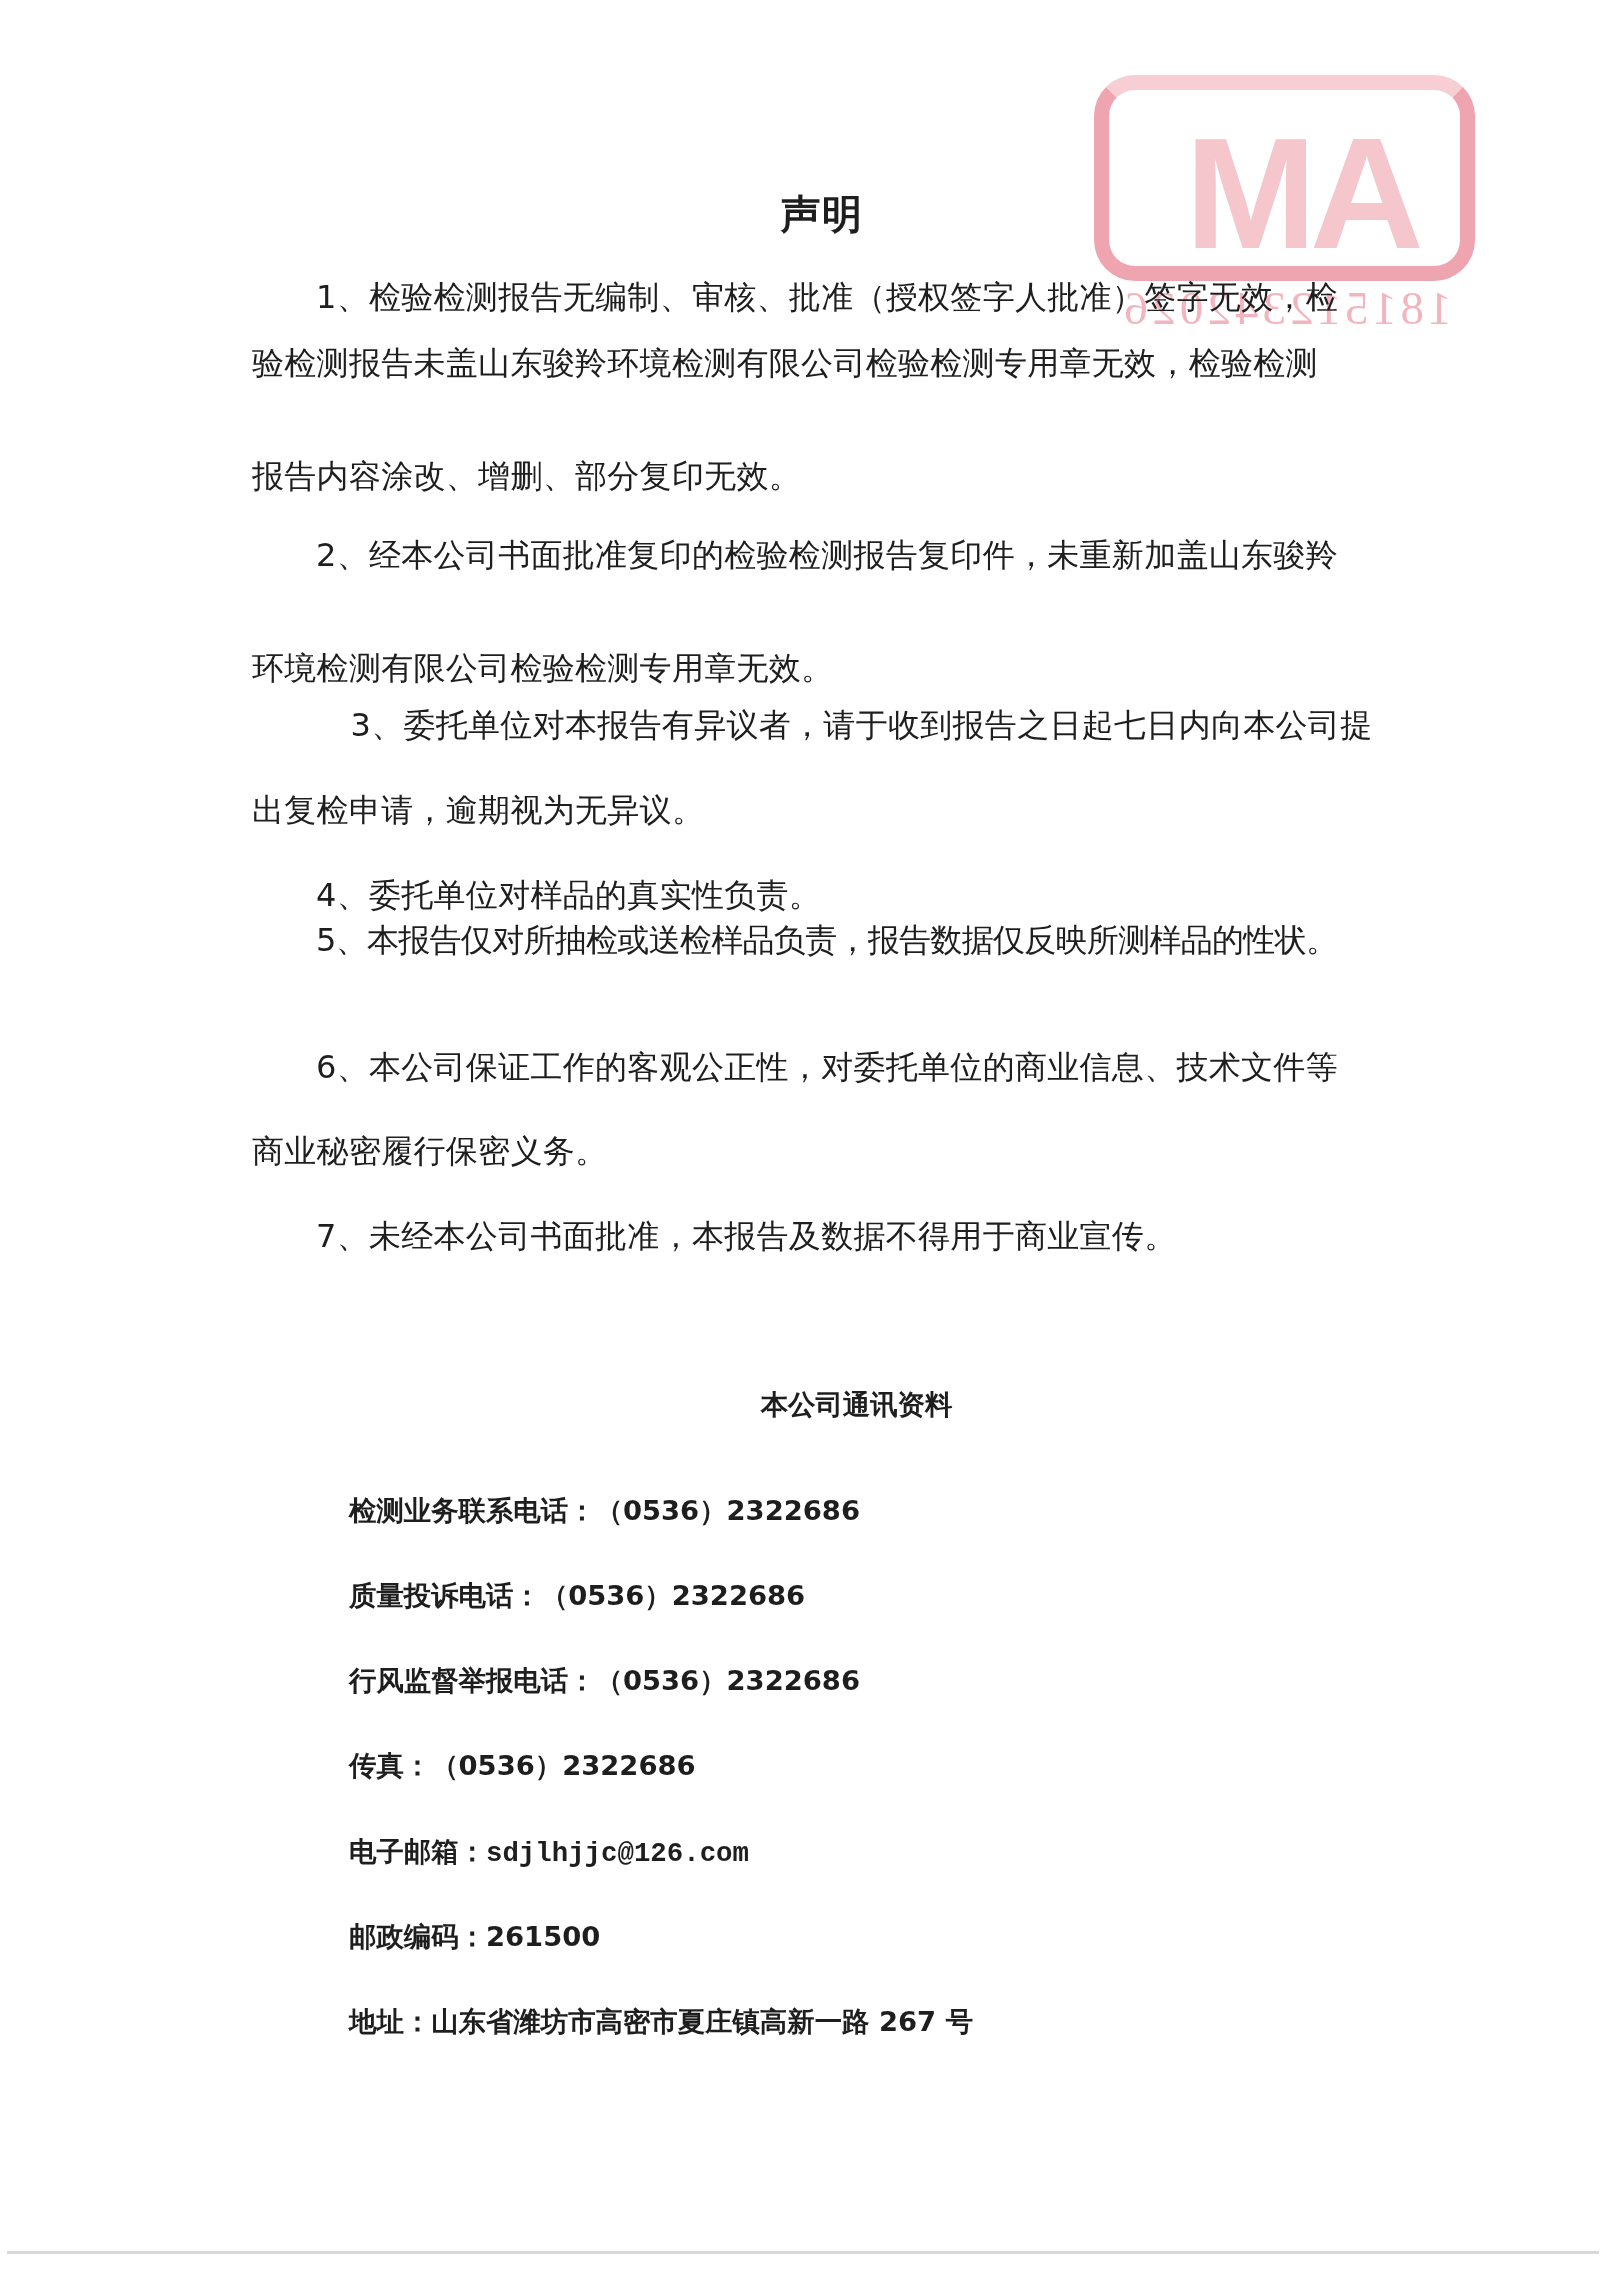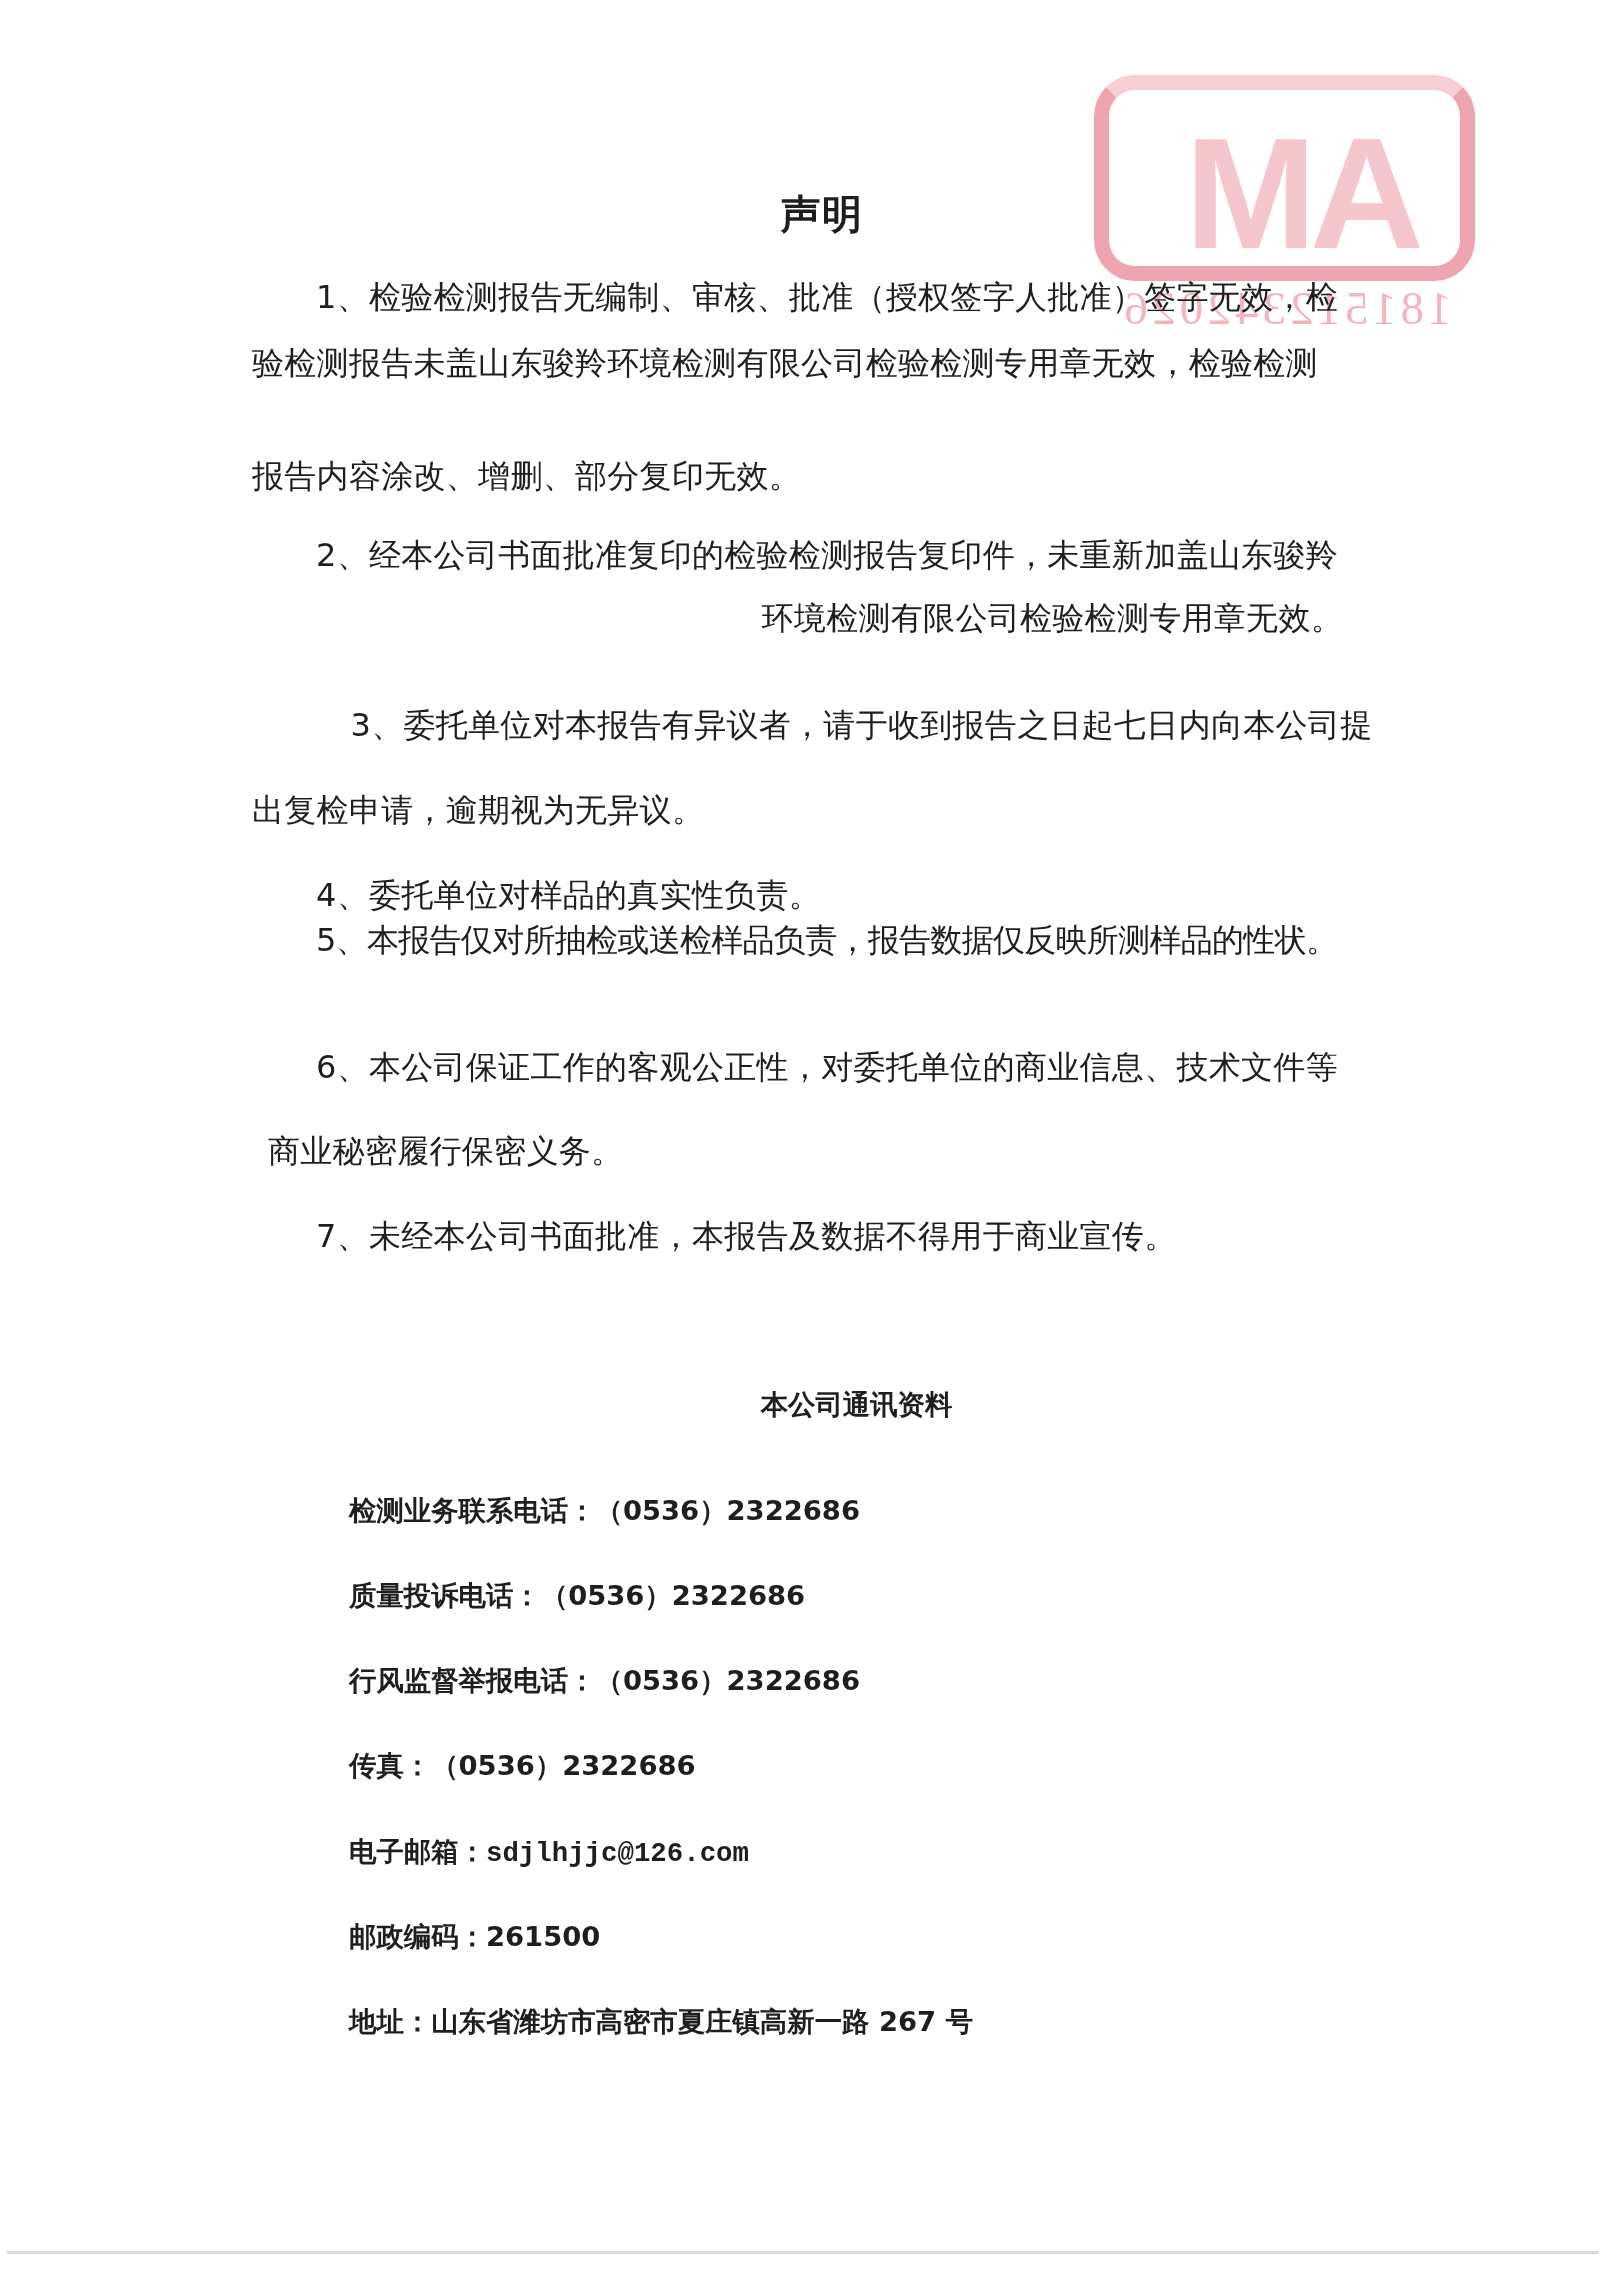--- a/index.html
+++ b/index.html
@@ -35,39 +35,39 @@
 <div class="abs title">声明</div>
 
 <div>
   <div class="body-line indent" style="top:277px;">1、检验检测报告无编制、审核、批准（授权签字人批准）签字无效，检</div>
   <div class="body-line" style="top:343px;">验检测报告未盖山东骏羚环境检测有限公司检验检测专用章无效，检验检测</div>
   <div class="body-line" style="top:456px;">报告内容涂改、增删、部分复印无效。</div>
 </div>
 
 <div>
   <div class="body-line indent" style="top:535px;">2、经本公司书面批准复印的检验检测报告复印件，未重新加盖山东骏羚</div>
-  <div class="body-line" style="top:598px;text-align:right;">环境检测有限公司检验检测专用章无效。</div>
+  <div class="body-line" style="top:648px;">环境检测有限公司检验检测专用章无效。</div>
 </div>
 
 <div>
   <div class="body-line indent" style="top:705px;text-align:center;">3、委托单位对本报告有异议者，请于收到报告之日起七日内向本公司提</div>
   <div class="body-line" style="top:790px;">出复检申请，逾期视为无异议。</div>
 </div>
 
 <div>
   <div class="body-line indent" style="top:875px;">4、委托单位对样品的真实性负责。</div>
 </div>
 
 <div>
   <div class="body-line indent" style="top:920px; letter-spacing:-0.7px;">5、本报告仅对所抽检或送检样品负责，报告数据仅反映所测样品的性状。</div>
 </div>
 
 <div>
   <div class="body-line indent" style="top:1047px;">6、本公司保证工作的客观公正性，对委托单位的商业信息、技术文件等</div>
-  <div class="body-line" style="top:1131px;margin-left:16px;">商业秘密履行保密义务。</div>
+  <div class="body-line" style="top:1131px;">商业秘密履行保密义务。</div>
 </div>
 
 <div>
   <div class="body-line indent" style="top:1216px;">7、未经本公司书面批准，本报告及数据不得用于商业宣传。</div>
 </div>
 
 <div class="abs section-heading">本公司通讯资料</div>
 
 <div>
   <div class="contact" style="top:1494px;">

